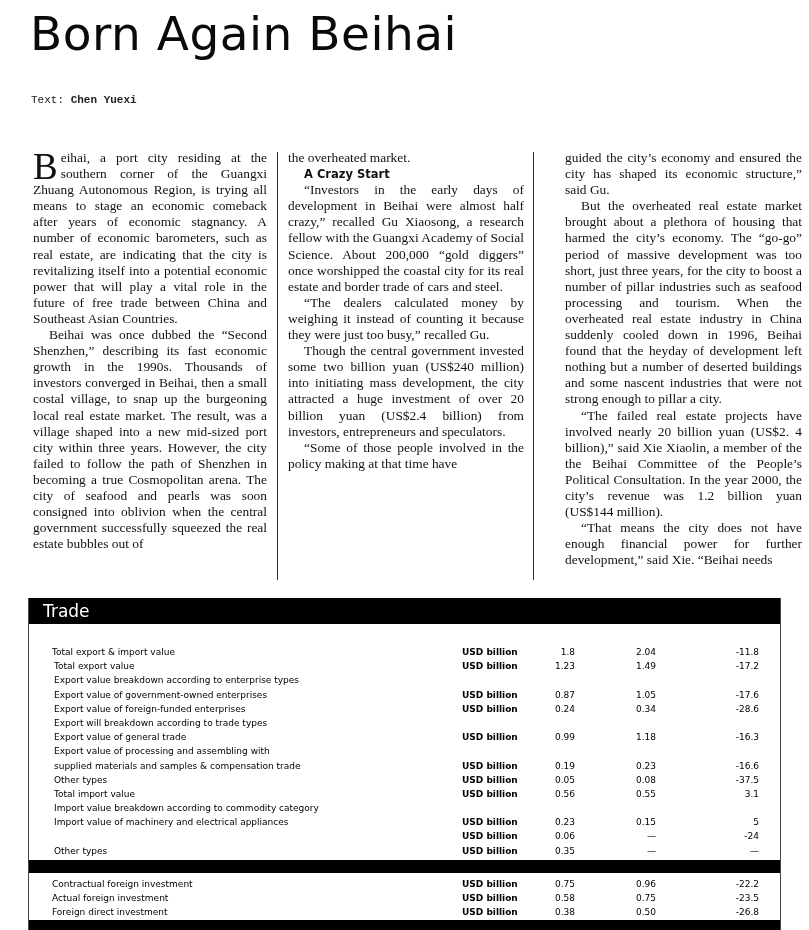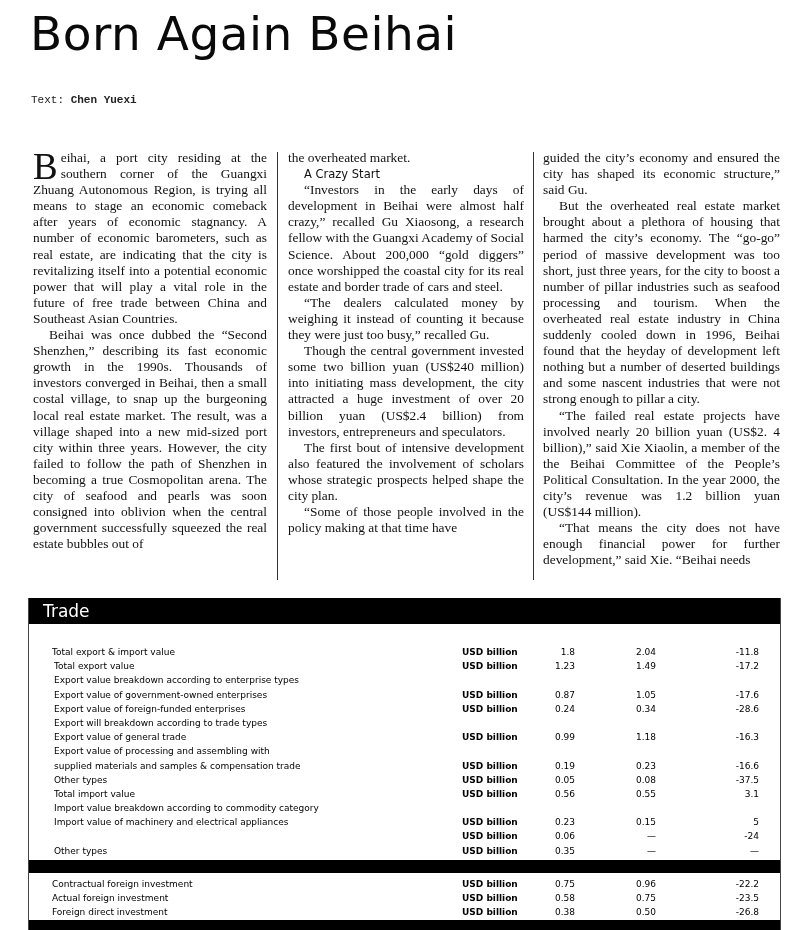--- a/index.html
+++ b/index.html
@@ -16,28 +16,28 @@
   .byline b { font-weight: bold; }
   .col {
     position: absolute; top: 150px;
     font-family: "Liberation Serif", serif; font-size: 13.4px; line-height: 16.1px;
     text-align: justify; color: #111;
   }
   .col p { margin: 0; text-indent: 16px; }
   .col p.noindent { text-indent: 0; }
   .col1 { left: 33px; width: 234px; }
   .col2 { left: 288px; width: 236px; top: 150px; }
-  .col3 { left: 543px; width: 237px; top: 150px; }
+  .col3 { left: 565px; width: 237px; top: 150px; }
   .rule { position: absolute; width: 1px; background: #333; }
   .dropcap {
     float: left; font-size: 37px; line-height: 30px; margin: 2px 3px 0 0;
     font-family: "Liberation Serif", serif;
   }
   .subhead {
-    font-family: "DejaVu Sans", sans-serif; font-weight: normal; font-size: 11.5px;
+    font-family: "DejaVu Sans", sans-serif; font-weight: bold; font-size: 11.5px;
     margin: 14px 0 1px 0; text-indent: 0;
   }
 
   
   .table-wrap {
     position: absolute; left: 28px; top: 598px; width: 751px;
     border-left: 1px solid #444; border-right: 1px solid #444;
     font-family: "DejaVu Sans", sans-serif; font-size: 9px; color: #000;
   }
   .tbl-head {
@@ -72,21 +72,20 @@
 </div>
 
 <div class="rule" style="left:277px; top:152px; height:428px;"></div>
 
 <div class="col col2">
   <p class="noindent">the overheated market.</p>
   <p class="subhead">A Crazy Start</p>
   <p>“Investors in the early days of development in Beihai were almost half crazy,” recalled Gu Xiaosong, a research fellow with the Guangxi Academy of Social Science. About 200,000 “gold diggers” once worshipped the coastal city for its real estate and border trade of cars and steel.</p>
   <p>“The dealers calculated money by weighing it instead of counting it because they were just too busy,” recalled Gu.</p>
   <p>Though the central government invested some two billion yuan (US$240 million) into initiating mass development, the city attracted a huge investment of over 20 billion yuan (US$2.4 billion) from investors, entrepreneurs and speculators.</p>
-  <p>The first bout of intensive development also featured the involvement of scholars whose strategic prospects helped shape the city plan.</p>
   <p>“Some of those people involved in the policy making at that time have</p>
 </div>
 
 <div class="rule" style="left:533px; top:152px; height:428px;"></div>
 
 <div class="col col3">
   <p class="noindent">guided the city’s economy and ensured the city has shaped its economic structure,” said Gu.</p>
   <p>But the overheated real estate market brought about a plethora of housing that harmed the city’s economy. The “go-go” period of massive development was too short, just three years, for the city to boost a number of pillar industries such as seafood processing and tourism. When the overheated real estate industry in China suddenly cooled down in 1996, Beihai found that the heyday of development left nothing but a number of deserted buildings and some nascent industries that were not strong enough to pillar a city.</p>
   <p>“The failed real estate projects have involved nearly 20 billion yuan (US$2. 4 billion),” said Xie Xiaolin, a member of the the Beihai Committee of the People’s Political Consultation. In the year 2000, the city’s revenue was 1.2 billion yuan (US$144 million).</p>
   <p>“That means the city does not have enough financial power for further development,” said Xie. “Beihai needs</p>

